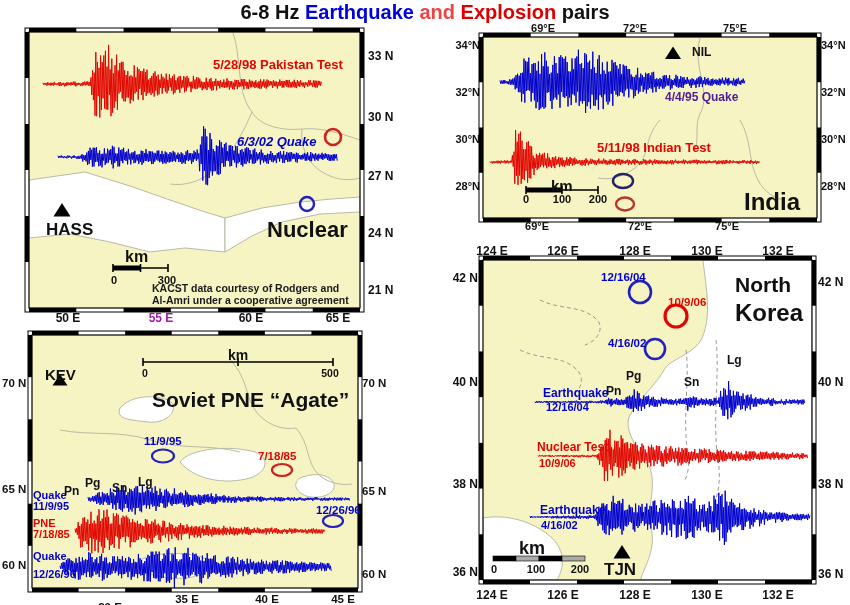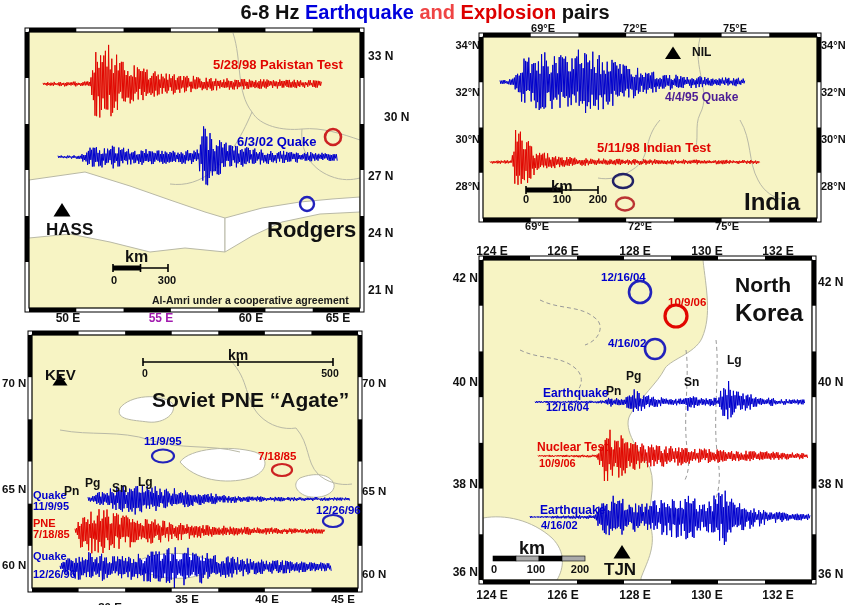--- a/index.html
+++ b/index.html
@@ -156,29 +156,30 @@
       <rect x="812" y="260" width="4" height="45.714285714285715" fill="#000"></rect>
       <rect x="479" y="351.42857142857144" width="4" height="45.714285714285715" fill="#000"></rect>
       <rect x="812" y="351.42857142857144" width="4" height="45.714285714285715" fill="#000"></rect>
       <rect x="479" y="442.8571428571429" width="4" height="45.714285714285715" fill="#000"></rect>
       <rect x="812" y="442.8571428571429" width="4" height="45.714285714285715" fill="#000"></rect>
       <rect x="479" y="534.2857142857143" width="4" height="45.714285714285666" fill="#000"></rect>
       <rect x="812" y="534.2857142857143" width="4" height="45.714285714285666" fill="#000"></rect>
     </svg>
   <div id="title"><span style="color: rgb(17, 17, 17);">6-8 Hz </span><span style="color: rgb(0, 0, 221);">Earthquake</span><span style="color: #ef4444;"> and </span><span style="color: rgb(221, 0, 0);">Explosion</span><span style="color: rgb(17, 17, 17);"> pairs</span></div>
 <div class="lbl" style="left: 213px; top: 58px; color: rgb(225, 6, 0); font-size: 13px;">5/28/98 Pakistan Test</div>
-    <div class="lbl" style="left: 237px; top: 135px; color: rgb(0, 0, 205); font-size: 13px;">6/3/02 Quake</div>
+    <div class="lbl" style="left: 237px; top: 135px; color: rgb(0, 0, 205); font-size: 13px; font-style: italic;">6/3/02 Quake</div>
     <div class="lbl" style="left: 46px; top: 221px; color: rgb(17, 17, 17); font-size: 17px;">HASS</div>
-    <div class="lbl" style="left: 267px; top: 218px; color: rgb(17, 17, 17); font-size: 22px;">Rodgers</div>
+    <div class="lbl" style="left: 267px; top: 218px; color: rgb(17, 17, 17); font-size: 22px;">Nuclear</div>
     <div class="lbl" style="left: 125px; top: 249px; color: rgb(17, 17, 17); font-size: 16px;">km</div>
     <div class="lbl c" style="left: 114px; top: 275px; color: rgb(17, 17, 17); font-size: 11px;">0</div>
     <div class="lbl c" style="left: 167px; top: 275px; color: rgb(17, 17, 17); font-size: 11px;">300</div>
+    <div class="lbl" style="left: 152px; top: 283px; color: rgb(26, 26, 26); font-size: 10.5px;">KACST data courtesy of Rodgers and</div>
     <div class="lbl" style="left: 152px; top: 295px; color: rgb(26, 26, 26); font-size: 10.5px;">Al-Amri under a cooperative agreement</div>
     <div class="lbl" style="left: 368px; top: 50px; color: rgb(17, 17, 17); font-size: 12px;">33 N</div>
-    <div class="lbl" style="left: 368px; top: 111px; color: rgb(17, 17, 17); font-size: 12px; margin-left: 16px;">30 N</div>
+    <div class="lbl" style="left: 368px; top: 111px; color: rgb(17, 17, 17); font-size: 12px;">30 N</div>
     <div class="lbl" style="left: 368px; top: 170px; color: rgb(17, 17, 17); font-size: 12px;">27 N</div>
     <div class="lbl" style="left: 368px; top: 227px; color: rgb(17, 17, 17); font-size: 12px;">24 N</div>
     <div class="lbl" style="left: 368px; top: 284px; color: rgb(17, 17, 17); font-size: 12px;">21 N</div>
     <div class="lbl c" style="left: 68px; top: 312px; color: rgb(17, 17, 17); font-size: 12px;">50 E</div>
     <div class="lbl c" style="left: 161px; top: 312px; color: #a21caf; font-size: 12px;">55 E</div>
     <div class="lbl c" style="left: 251px; top: 312px; color: rgb(17, 17, 17); font-size: 12px;">60 E</div>
     <div class="lbl c" style="left: 338px; top: 312px; color: rgb(17, 17, 17); font-size: 12px;">65 E</div>
     <div class="lbl c" style="left: 543px; top: 23px; color: rgb(17, 17, 17); font-size: 11px;">69°E</div>
     <div class="lbl c" style="left: 635px; top: 23px; color: rgb(17, 17, 17); font-size: 11px;">72°E</div>
     <div class="lbl c" style="left: 735px; top: 23px; color: rgb(17, 17, 17); font-size: 11px;">75°E</div>

